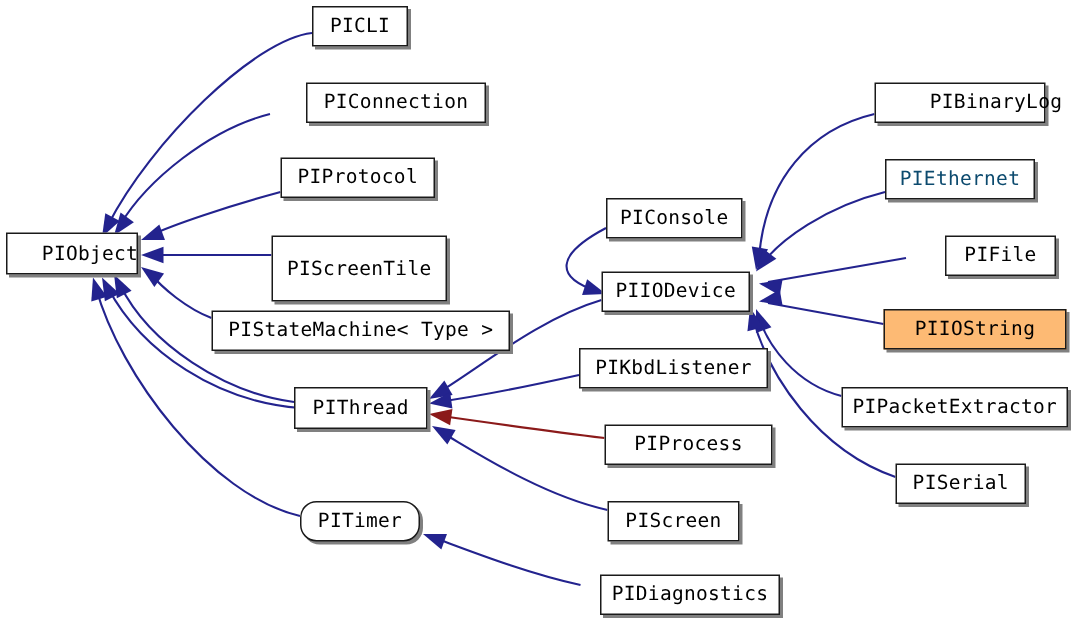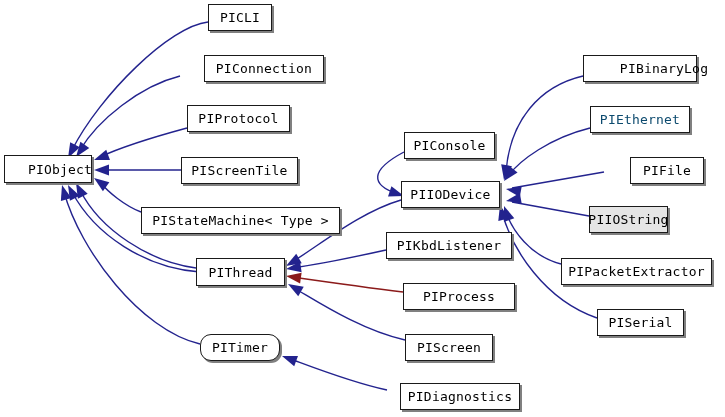--- a/index.html
+++ b/index.html
@@ -78,21 +78,21 @@
       </div>
       <div class="node" style="left: 208px; top: 4px; width: 64px; height: 27px; background: rgb(255, 255, 255); border-color: rgb(26, 26, 26); color: rgb(0, 0, 0); box-shadow: rgb(128, 128, 128) 2px 2px 0px 0px;">
         <span>PICLI</span>
       </div>
       <div class="node" style="left: 180px; top: 55px; width: 120px; height: 27px; background: rgb(255, 255, 255); border-color: rgb(26, 26, 26); color: rgb(0, 0, 0); box-shadow: rgb(128, 128, 128) 2px 2px 0px 0px; margin-left: 24px;">
         <span>PIConnection</span>
       </div>
       <div class="node" style="left: 187px; top: 105px; width: 103px; height: 27px; background: rgb(255, 255, 255); border-color: rgb(26, 26, 26); color: rgb(0, 0, 0); box-shadow: rgb(128, 128, 128) 2px 2px 0px 0px;">
         <span>PIProtocol</span>
       </div>
-      <div class="node" style="left: 181px; top: 157px; width: 117px; height: 27px; background: rgb(255, 255, 255); border-color: rgb(26, 26, 26); color: rgb(0, 0, 0); box-shadow: rgb(128, 128, 128) 2px 2px 0px 0px;">
+      <div class="node" style="left: 181px; top: 157px; width: 117px; height: 44px; background: rgb(255, 255, 255); border-color: rgb(26, 26, 26); color: rgb(0, 0, 0); box-shadow: rgb(128, 128, 128) 2px 2px 0px 0px;">
         <span>PIScreenTile</span>
       </div>
       <div class="node" style="left: 141px; top: 207px; width: 199px; height: 27px; background: rgb(255, 255, 255); border-color: rgb(26, 26, 26); color: rgb(0, 0, 0); box-shadow: rgb(128, 128, 128) 2px 2px 0px 0px;">
         <span>PIStateMachine&lt; Type &gt;</span>
       </div>
       <div class="node" style="left: 196px; top: 258px; width: 89px; height: 28px; background: rgb(255, 255, 255); border-color: rgb(26, 26, 26); color: rgb(0, 0, 0); box-shadow: rgb(128, 128, 128) 2px 2px 0px 0px;">
         <span>PIThread</span>
       </div>
       <div class="node" style="left: 200px; top: 334px; width: 80px; height: 27px; background: rgb(255, 255, 255); border-color: rgb(26, 26, 26); color: rgb(0, 0, 0); box-shadow: rgb(128, 128, 128) 2px 2px 0px 0px; border-radius: 11px;">
         <span>PITimer</span>
@@ -117,21 +117,21 @@
       </div>
       <div class="node" style="left: 583px; top: 55px; width: 114px; height: 27px; background: rgb(255, 255, 255); border-color: rgb(26, 26, 26); color: rgb(0, 0, 0); box-shadow: rgb(128, 128, 128) 2px 2px 0px 0px; padding-left: 48px;">
         <span>PIBinaryLog</span>
       </div>
       <div class="node" style="left: 590px; top: 106px; width: 100px; height: 27px; background: rgb(255, 255, 255); border-color: rgb(26, 26, 26); color: #0c4a6e; box-shadow: rgb(128, 128, 128) 2px 2px 0px 0px;">
         <span>PIEthernet</span>
       </div>
       <div class="node" style="left: 604px; top: 157px; width: 74px; height: 27px; background: rgb(255, 255, 255); border-color: rgb(26, 26, 26); color: rgb(0, 0, 0); box-shadow: rgb(128, 128, 128) 2px 2px 0px 0px; margin-left: 26px;">
         <span>PIFile</span>
       </div>
-      <div class="node" style="left: 589px; top: 206px; width: 79px; height: 27px; background: #e5e5e5; border-color: rgb(26, 26, 26); color: rgb(0, 0, 0); box-shadow: rgb(128, 128, 128) 2px 2px 0px 0px;">
+      <div class="node" style="left: 589px; top: 206px; width: 122px; height: 27px; background: #fdba74; border-color: rgb(26, 26, 26); color: rgb(0, 0, 0); box-shadow: rgb(128, 128, 128) 2px 2px 0px 0px;">
         <span>PIIOString</span>
       </div>
       <div class="node" style="left: 561px; top: 258px; width: 151px; height: 27px; background: rgb(255, 255, 255); border-color: rgb(26, 26, 26); color: rgb(0, 0, 0); box-shadow: rgb(128, 128, 128) 2px 2px 0px 0px;">
         <span>PIPacketExtractor</span>
       </div>
       <div class="node" style="left: 597px; top: 309px; width: 87px; height: 27px; background: rgb(255, 255, 255); border-color: rgb(26, 26, 26); color: rgb(0, 0, 0); box-shadow: rgb(128, 128, 128) 2px 2px 0px 0px;">
         <span>PISerial</span>
       </div>
     </div>
 </div>

